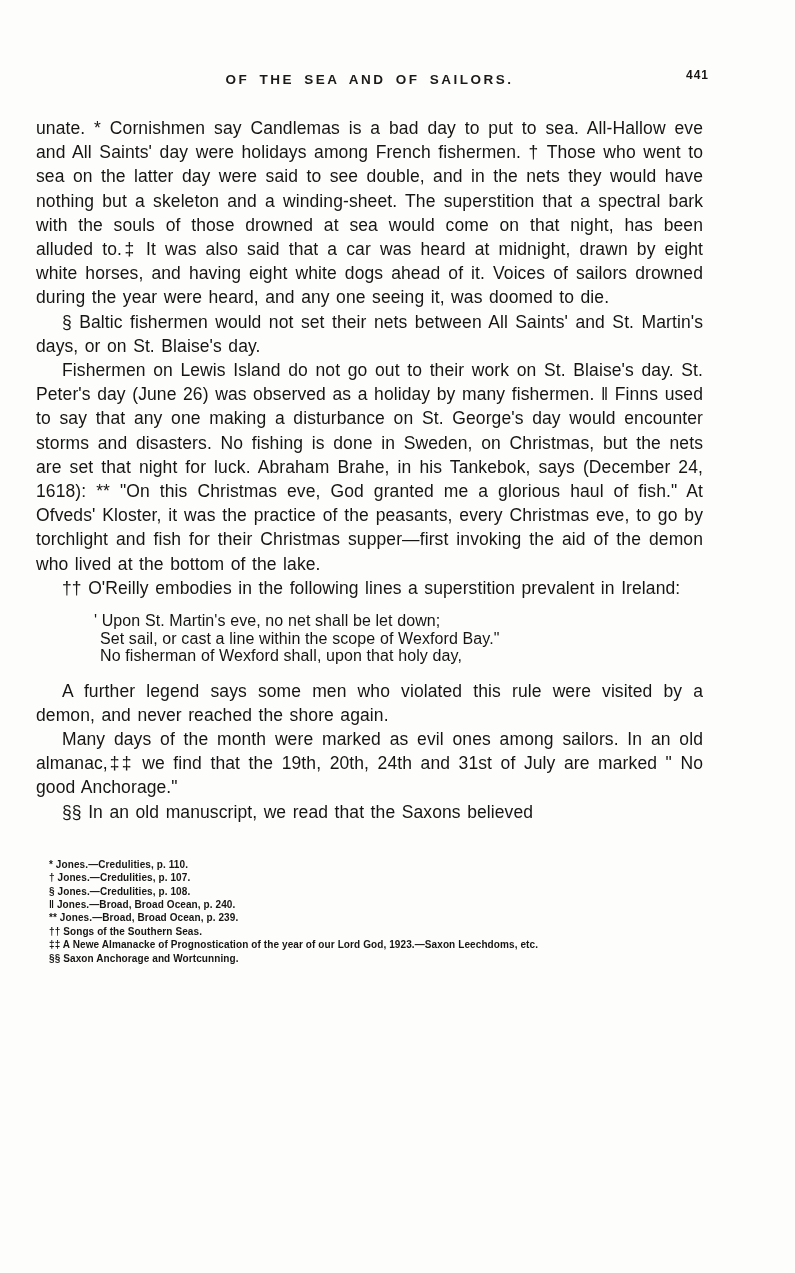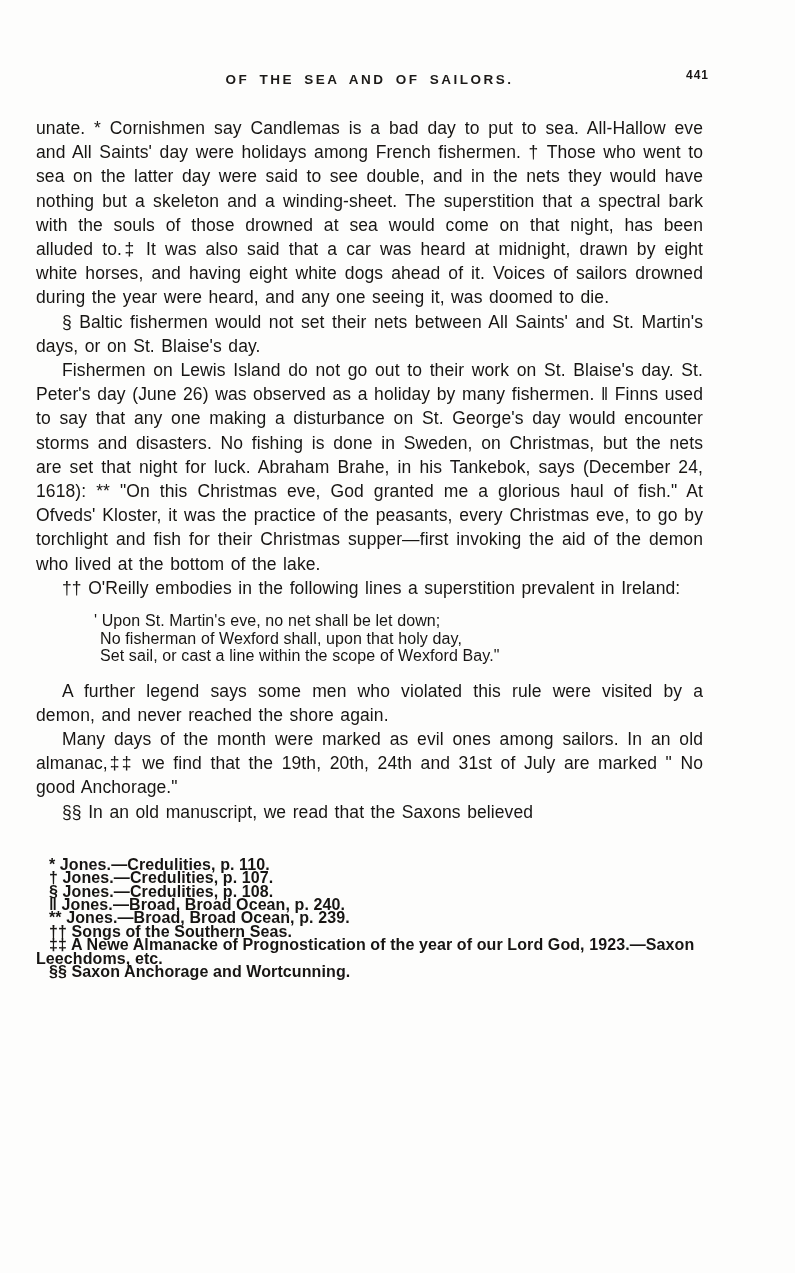--- a/index.html
+++ b/index.html
@@ -65,21 +65,21 @@
     word-spacing: normal;
   }
   .verse-line {
     white-space: nowrap;
   }
   .verse-line + .verse-line {
     padding-left: 6px;
   }
   .footnotes {
     margin-top: 34px;
-    font-size: 16px;
+    font-size: 10px;
     line-height: 13.4px;
     font-weight: 700;
     letter-spacing: 0.1px;
     text-align: left;
     word-spacing: normal;
   }
   .footnote {
     margin: 0;
     text-indent: 13px;
   }
@@ -99,22 +99,22 @@
     <p class="para">unate.  * Cornishmen say Candlemas is a bad day to put to sea.  All-Hallow eve and All Saints' day were holidays among French fishermen.  † Those who went to sea on the latter day were said to see double, and in the nets they would have nothing but a skeleton and a winding-sheet. The superstition that a spectral bark with the souls of those drowned at sea would come on that night, has been alluded to.‡  It was also said that a car was heard at midnight, drawn by eight white horses, and having eight white dogs ahead of it.  Voices of sailors drowned during the year were heard, and any one seeing it, was doomed to die.</p>
 
     <p class="para indent">§ Baltic fishermen would not set their nets between All Saints' and St. Martin's days, or on St. Blaise's day.</p>
 
     <p class="para indent">Fishermen on Lewis Island do not go out to their work on St. Blaise's day.  St. Peter's day (June 26) was observed as a holiday by many fishermen.  ‖ Finns used to say that any one making a disturbance on St. George's day would encounter storms and disasters.  No fishing is done in Sweden, on Christmas, but the nets are set that night for luck.  Abraham Brahe, in his Tankebok, says (December 24, 1618):  ** "On this Christmas eve, God granted me a glorious haul of fish."  At Ofveds' Kloster, it was the practice of the peasants, every Christmas eve, to go by torchlight and fish for their Christmas supper—first invoking the aid of the demon who lived at the bottom of the lake.</p>
 
     <p class="para indent">†† O'Reilly embodies in the following lines a superstition prevalent in Ireland:</p>
 
     <div class="verse">
       <div class="verse-line">' Upon St. Martin's eve, no net shall be let down;</div>
+      <div class="verse-line">Set sail, or cast a line within the scope of Wexford Bay."</div>
       <div class="verse-line">No fisherman of Wexford shall, upon that holy day,</div>
-      <div class="verse-line">Set sail, or cast a line within the scope of Wexford Bay."</div>
     </div>
 
     <p class="para indent">A further legend says some men who violated this rule were visited by a demon, and never reached the shore again.</p>
 
     <p class="para indent">Many days of the month were marked as evil ones among sailors.  In an old almanac,‡‡ we find that the 19th, 20th, 24th and 31st of July are marked " No good Anchorage."</p>
 
     <p class="para indent">§§ In an old manuscript, we read that the Saxons believed</p>
 
   </main>
 

